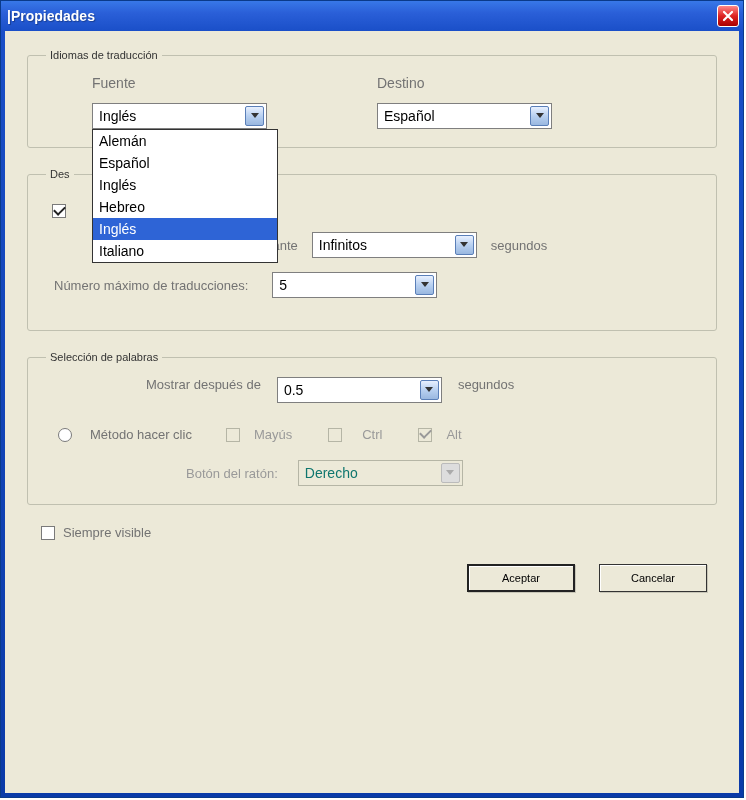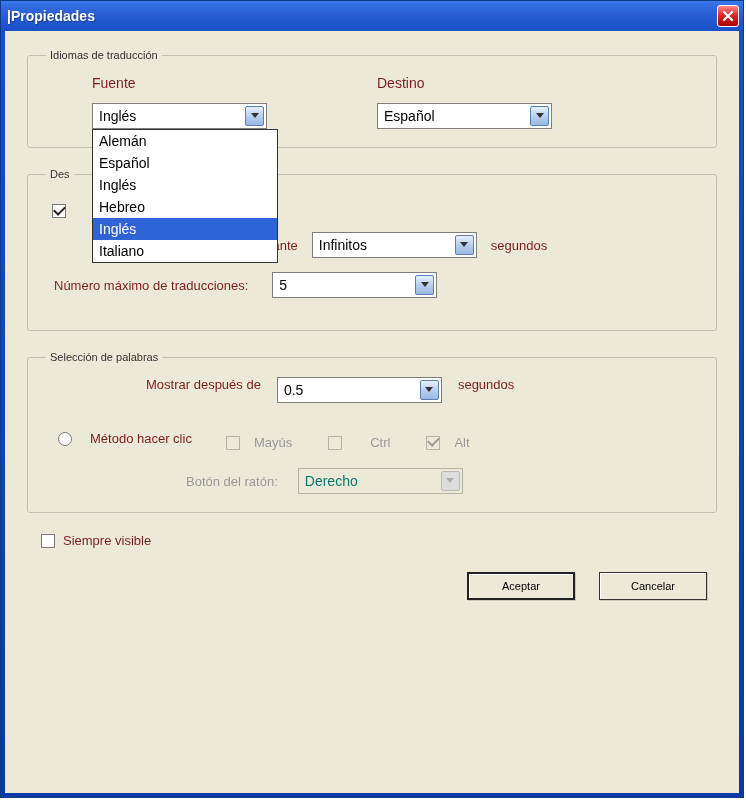--- a/index.html
+++ b/index.html
@@ -53,21 +53,21 @@
     padding: 14px 18px 18px 18px;
     margin: 0 0 20px 0;
     position: relative;
   }
   legend {
     padding: 0 4px;
     font-size: 11px;
     color: #333;
   }
   .row { display: flex; align-items: center; }
-  .lbl { color: #7f1d1d; }
+  .lbl { color: #737373; }
   .disabled { color: #999; }
   .combo {
     display: inline-flex;
     align-items: center;
     justify-content: space-between;
     background: #fff;
     border: 1px solid #7f7f7f;
     height: 26px;
     padding: 0 2px 0 6px;
     font-size: 14px;
@@ -129,21 +129,21 @@
     content:""; width:6px; height:6px; background:#222; border-radius:50%;
   }
   .sec-display .row { margin-bottom: 14px; }
   .sec-display .sub1 { padding-left: 6px; gap: 14px; align-items:center; }
   .sec-display .sub2 { padding-left: 160px; gap: 14px; align-items:center;}
   .sec-display .sub3 { padding-left: 8px; gap: 14px; align-items:center;}
   .sec-words .r { margin-bottom: 16px; }
   .sec-words .r1 { padding-left: 12px; gap:10px; align-items:center;}
   .sec-words .r1b { padding-left: 100px; gap:16px; align-items:flex-start; margin-bottom:24px;}
   .sec-words .r2 { padding-left: 12px; gap:10px; align-items:center;}
-  .sec-words .r2opts { display:flex; gap:36px; margin-left: 24px; margin-top:8px;}
+  .sec-words .r2opts { display:flex; gap:36px; margin-left: 24px; }
   .sec-words .r3 { padding-left: 140px; gap:20px; align-items:center; margin-top:18px;}
   .always { padding-left: 14px; display:flex; align-items:center; margin-bottom: 24px;}
   .buttons { display:flex; justify-content:flex-end; gap: 24px; padding-right: 10px; }
   .btn {
     min-width: 108px;
     height: 28px;
     background: #ece9d8;
     border: 1px solid #333;
     box-shadow: inset 1px 1px 0 #fff, 1px 1px 0 rgba(0,0,0,0.15);
     font-size: 11px;
@@ -253,21 +253,21 @@
       </div>
 
       <div class="row r r2">
         <span class="rad"></span>
         <span class="lbl">Método hacer clic</span>
         <div class="r2opts">
           <div class="row" style="gap:6px">
             <span class="chk disabled"></span>
             <span class="lbl disabled">Mayús</span>
           </div>
-          <div class="row" style="gap:20px">
+          <div class="row" style="gap:12px">
             <span class="chk disabled"></span>
             <span class="lbl disabled">Ctrl</span>
           </div>
           <div class="row" style="gap:6px">
             <span class="chk disabled checked"></span>
             <span class="lbl disabled">Alt</span>
           </div>
         </div>
       </div>
 

